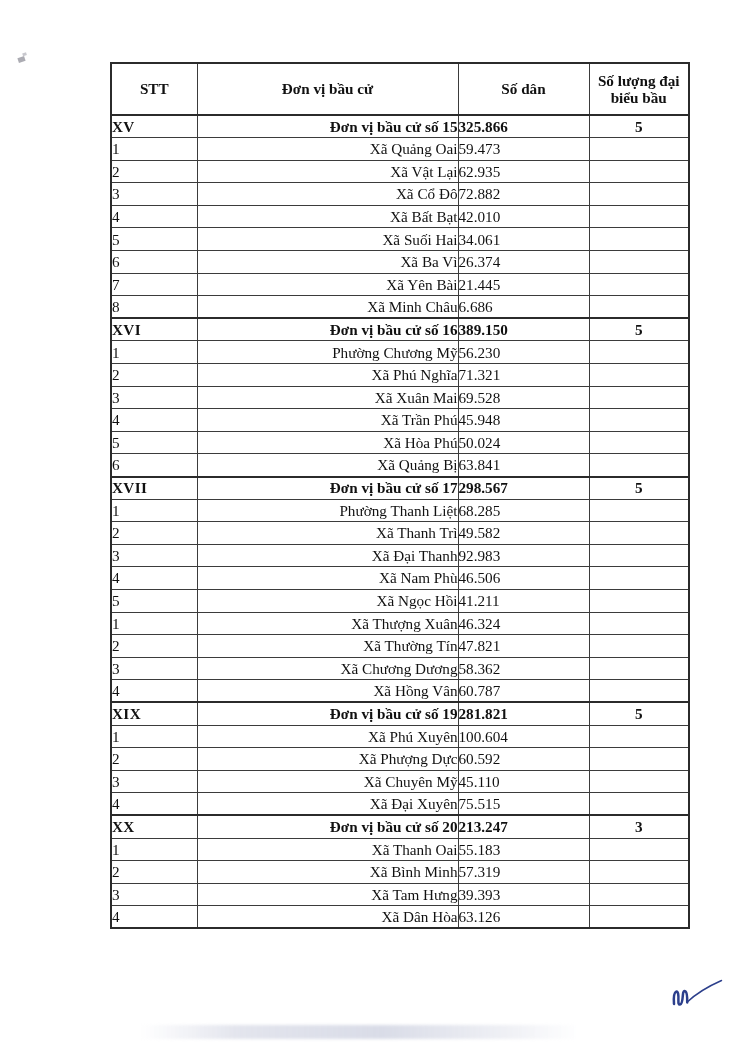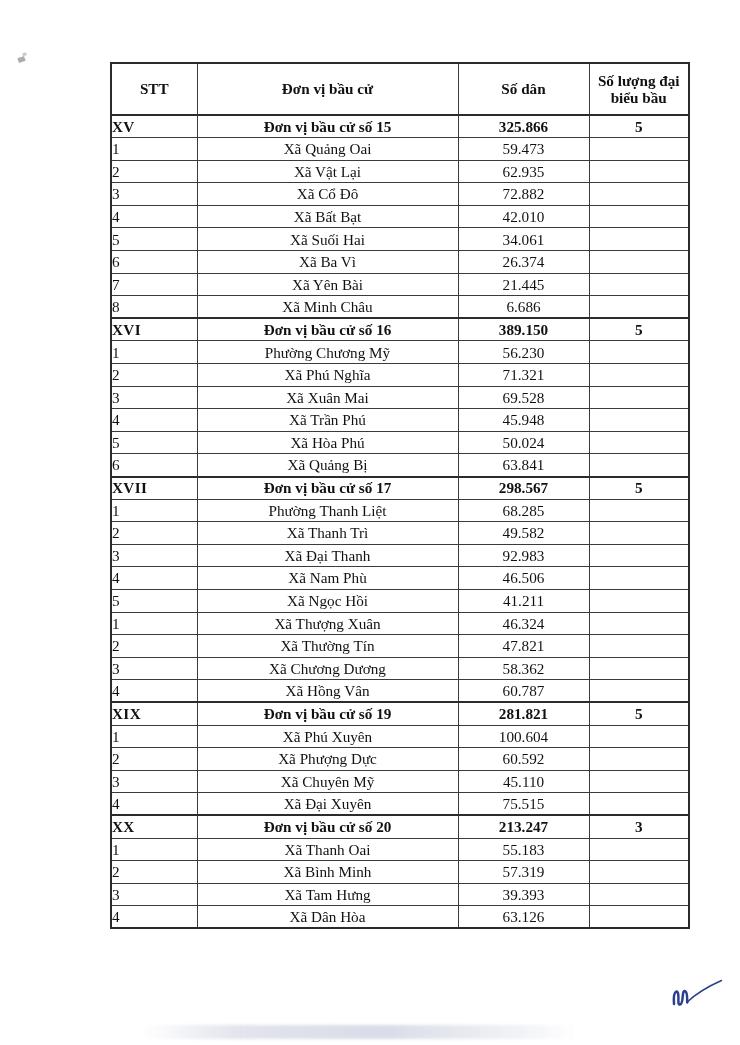--- a/index.html
+++ b/index.html
@@ -88,22 +88,22 @@
     font-size: 15.4px;
     line-height: 1.18;
     border-bottom-width: 2px;
     border-bottom-color: #2b2b2b;
   }
   thead th.th-tall { padding: 0 4px; }
 
   
   tbody tr { height: 22.6px; }
   td.stt   { text-align: left; }
-  td.unit  { text-align: center; padding-left: 8px; }
-  td.pop   { text-align: center; }
+  td.unit  { text-align: right; padding-left: 8px; }
+  td.pop   { }
   td.seat  { text-align: center; }
 
   
   tr.group td {
     font-weight: bold;
     border-top-width: 2px;
     border-top-color: #2b2b2b;
     border-bottom-width: 1px;
   }
   tr.group td.stt { letter-spacing: .4px; }

